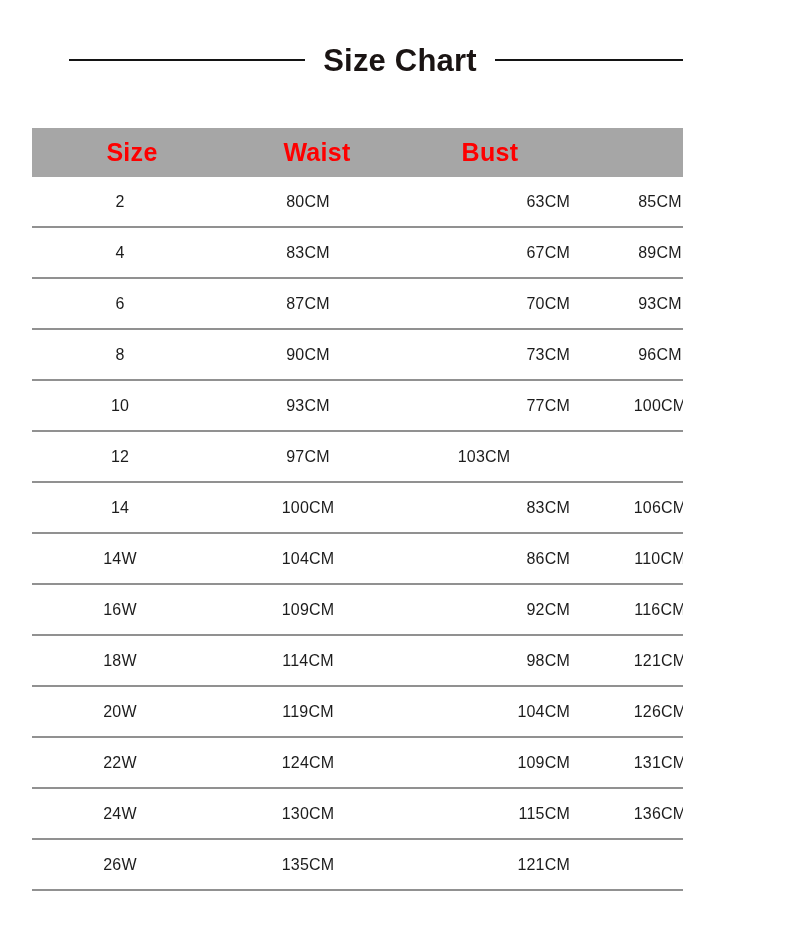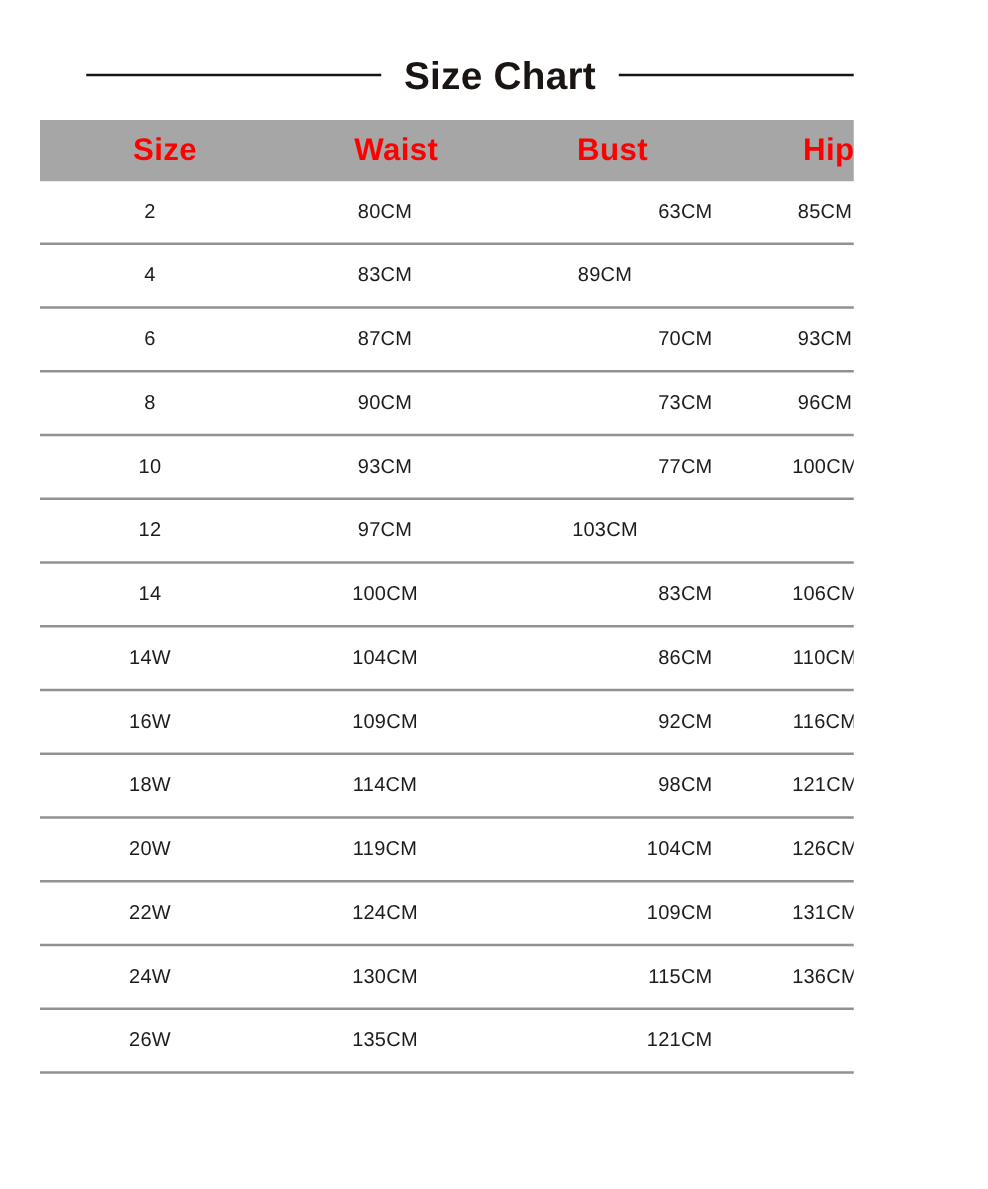--- a/index.html
+++ b/index.html
@@ -57,20 +57,21 @@
   }
   .row {
     display: flex;
     width: 100%;
     box-sizing: border-box;
   }
   .head-row {
     height: 49px;
     background: #a6a6a6;
     align-items: center;
+    margin-top: 32px;
   }
   .data-row {
     height: 51px;
     align-items: center;
     border-bottom: 2px solid #919191;
   }
   .cell {
     box-sizing: border-box;
     text-align: center;
     white-space: nowrap;
@@ -113,33 +114,33 @@
     <span class="title-text">Size Chart</span>
     <span class="title-rule right"></span>
   </div>
 
   <div class="table">
 
     <div class="row head-row">
       <div class="cell col-size">Size</div>
       <div class="cell col-waist">Waist</div>
       <div class="cell col-bust">Bust</div>
-      <div class="cell col-hip">Hip</div>
     </div>
 
     <div id="table-body">
         <div class="row data-row">
           <div class="cell col-size">2</div>
           <div class="cell col-bust">80CM</div>
           <div class="cell col-waist">63CM</div>
           <div class="cell col-hip">85CM</div>
         </div>
         <div class="row data-row">
           <div class="cell col-size">4</div>
           <div class="cell col-bust">83CM</div>
+          <div class="cell col-waist">67CM</div>
           <div class="cell col-hip">89CM</div>
         </div>
         <div class="row data-row">
           <div class="cell col-size">6</div>
           <div class="cell col-bust">87CM</div>
           <div class="cell col-waist">70CM</div>
           <div class="cell col-hip">93CM</div>
         </div>
         <div class="row data-row">
           <div class="cell col-size">8</div>

